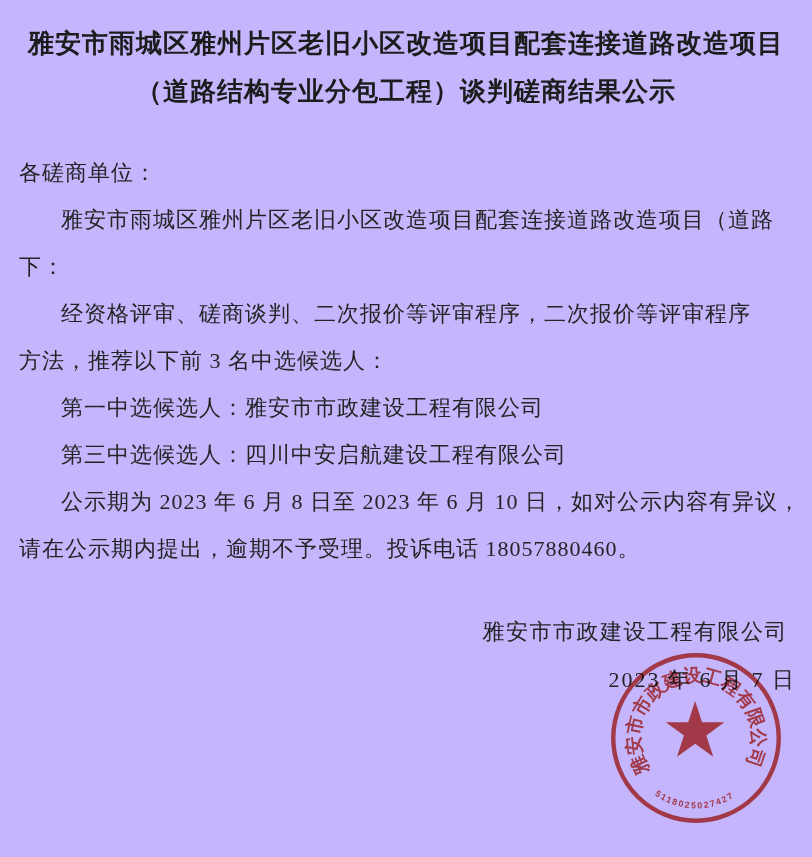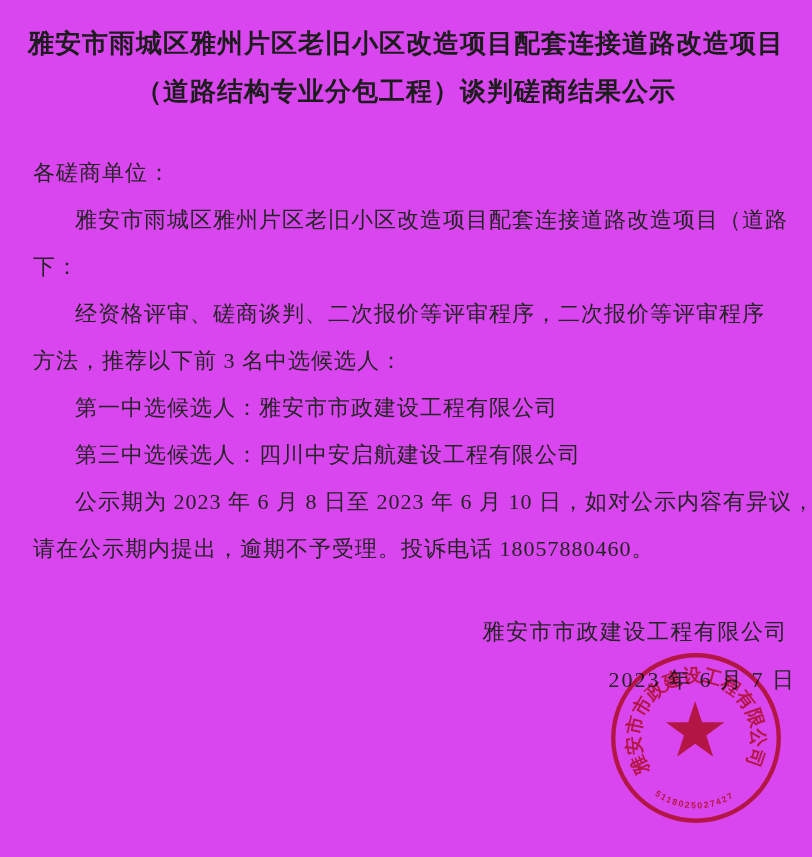--- a/index.html
+++ b/index.html
@@ -4,38 +4,38 @@
 <style>
   html, body {
     margin: 0;
     padding: 0;
     background: #ffffff;
   }
   .page {
     position: relative;
     width: 812px;
     height: 857px;
-    background: #d946ef;
+    background: #c4b5fd;
     overflow: hidden;
     font-family: "Liberation Serif", "DejaVu Serif", serif;
     color: #222222;
   }
   .title {
     padding-top: 19px;
     text-align: center;
     font-family: "Liberation Sans", "DejaVu Sans", sans-serif;
     font-weight: 700;
     font-size: 26px;
     line-height: 48px;
     color: #1c1c1c;
     letter-spacing: 1px;
   }
   .doc-body {
     margin-top: 34px;
-    padding-left: 33px;
+    padding-left: 19px;
     padding-right: 20px;
     font-size: 22px;
     line-height: 47px;
     letter-spacing: 1px;
     color: #242424;
   }
   .bline {
     white-space: nowrap;
   }
   .indent {

